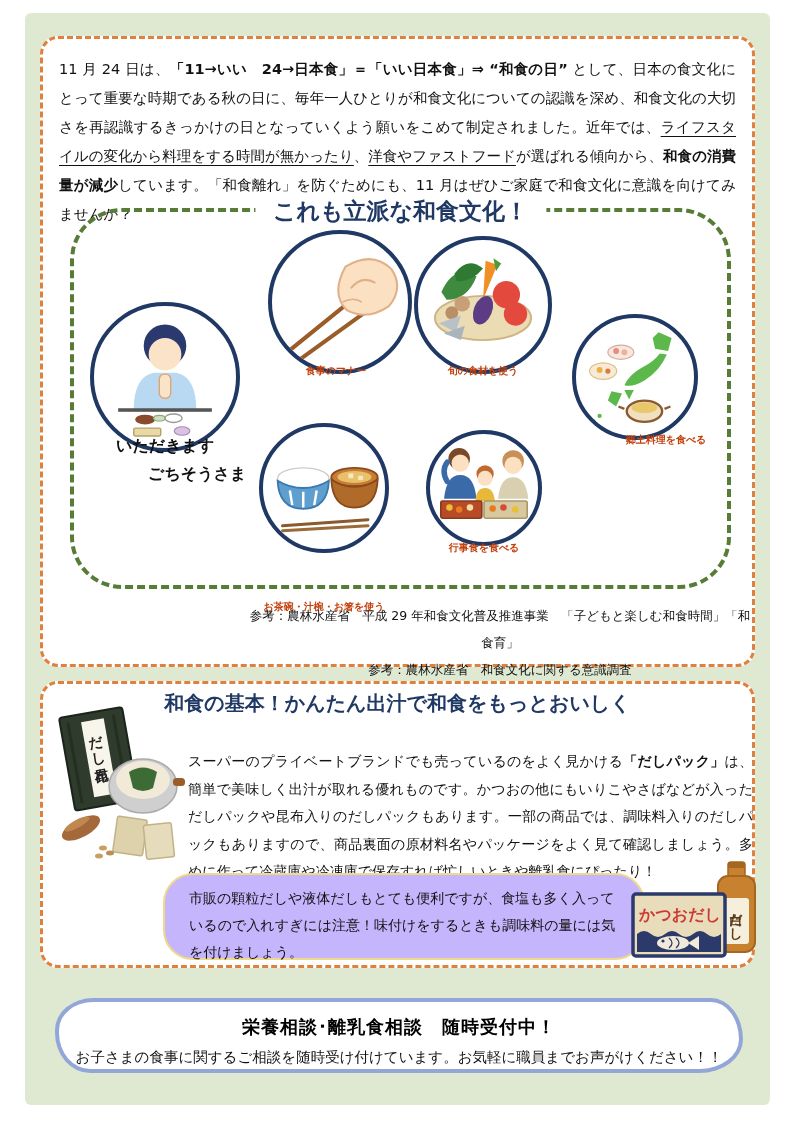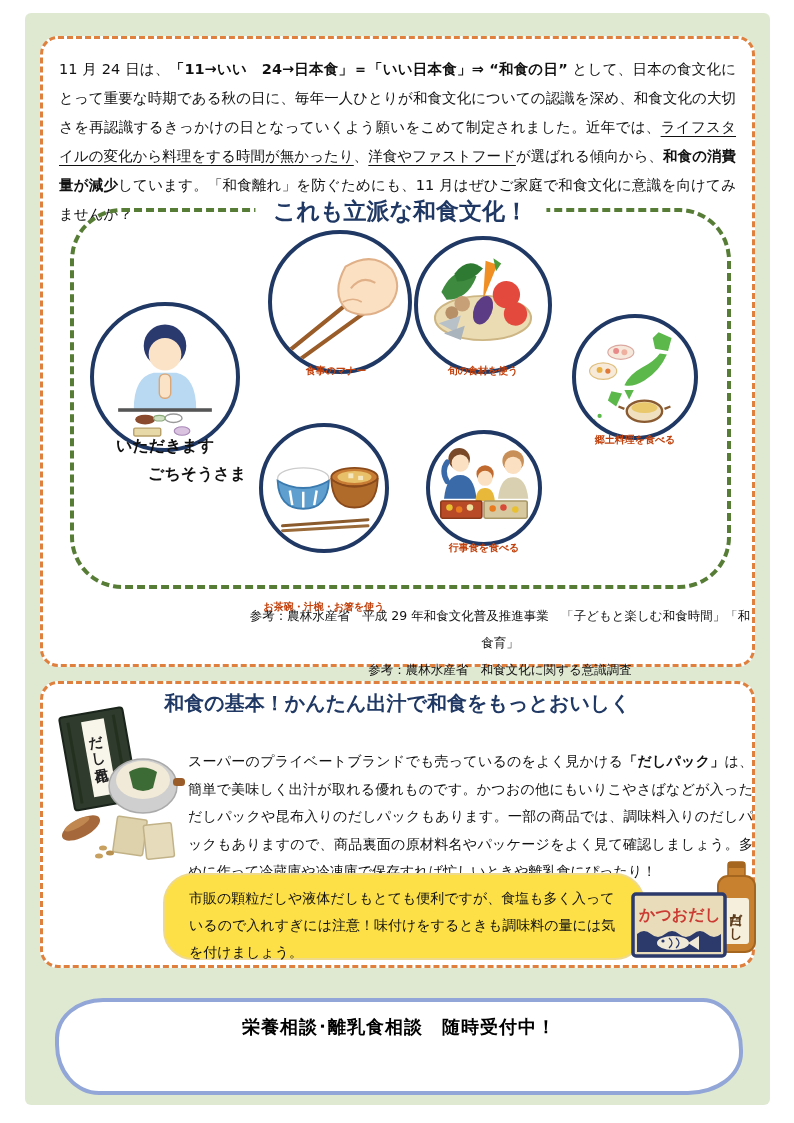--- a/index.html
+++ b/index.html
@@ -55,27 +55,27 @@
     margin-top:6px; text-align:center; font-size:20px; font-weight:bold; color:#1f3864;
   }
   .dashi-body {
     position:absolute; left:145px; top:44px; width:565px;
     font-size:14px; line-height:27.5px; text-align:justify; color:#111;margin-top:20px;
   }
   .dashi-body .b { font-weight:bold; }
   .konbu-illust { position:absolute; left:10px; top:22px; width:132px; height:158px; }
   .note-box {
     position:absolute; left:120px; top:189px; width:482px; height:87px;
-    background:#fde047; border:2px solid #efd98b; border-radius:30px;
+    background:#c4b5fd; border:2px solid #efd98b; border-radius:30px;
     padding:10px 24px; font-size:14px; line-height:27px; color:#111;
   }
   .katsuo-illust { position:absolute; left:588px; top:170px; width:132px; height:122px; }
   
   .box-consult {
-    position:absolute; left:55px; top:998px; width:688px; height:97px;
+    position:absolute; left:55px; top:998px; width:688px; height:75px;
     background:#ffffff; border:4px solid #92a7d7;
     border-radius:48px 40px 55px 44px / 40px 52px 42px 50px;
     text-align:center;
   }
   .consult-title { margin-top:13px; font-size:18px; font-weight:bold; color:#000; letter-spacing:1px; }
   .consult-body { margin-top:9px; font-size:14.5px; color:#111; }
   .vtext { writing-mode:vertical-rl; text-orientation:upright; }
 </style>
 </head>
 <body>
@@ -148,21 +148,21 @@
           <circle cx="41" cy="29" r="2.5" fill="#f0b0a0"></circle>
         <ellipse cx="23" cy="45" rx="11.5" ry="7" fill="#f7ead8" stroke="#e0c080" stroke-width="1"></ellipse>
         <circle cx="20" cy="44" r="2.5" fill="#e8b040"></circle>
           <circle cx="27" cy="45" r="2.2" fill="#e07838"></circle>
         <ellipse cx="58" cy="79" rx="15" ry="9" fill="#f0e0c0" stroke="#8a5a30" stroke-width="2"></ellipse>
         <ellipse cx="58" cy="76" rx="11" ry="4.5" fill="#e8c86a"></ellipse>
         <line x1="41" y1="77" x2="36" y2="75" stroke="#8a5a30" stroke-width="2"></line>
         <line x1="75" y1="77" x2="80" y2="75" stroke="#8a5a30" stroke-width="2"></line>
       </svg>
     </div>
-    <div class="wlabel" style="left:561px; top:221px;">郷土料理を食べる</div>
+    <div class="wlabel" style="left:592px; top:221px;">郷土料理を食べる</div>
 
     <div class="wcircle" style="left:185px; top:211px; width:130px; height:130px;">
       <svg viewBox="0 0 100 100">
         <ellipse cx="33" cy="42" rx="21" ry="8.5" fill="#ffffff" stroke="#cccccc" stroke-width="1"></ellipse>
         <path d="M12,44 Q13,67 33,67 Q53,67 54,44 Q44,50 33,50 Q22,50 12,44 Z" fill="#5f9fd0" stroke="#3a7aae" stroke-width="1.5"></path>
         <line x1="22" y1="52" x2="24" y2="64" stroke="#ffffff" stroke-width="2"></line>
         <line x1="33" y1="53" x2="33" y2="66" stroke="#ffffff" stroke-width="2"></line>
         <line x1="44" y1="52" x2="42" y2="64" stroke="#ffffff" stroke-width="2"></line>
         <ellipse cx="75" cy="41" rx="19" ry="7.5" fill="#c87c34" stroke="#8a4a1a" stroke-width="1.5"></ellipse>
         <ellipse cx="75" cy="41" rx="14" ry="5" fill="#e8c06a"></ellipse>
@@ -256,13 +256,14 @@
       <polygon points="57,89 68,82 68,96" fill="#f2ead8"></polygon>
       <circle cx="32" cy="87" r="1.6" fill="#2c3a6b"></circle>
       <path d="M38,84 Q44,89 38,94" fill="none" stroke="#2c3a6b" stroke-width="1.3"></path>
       <path d="M45,84 Q51,89 45,94" fill="none" stroke="#2c3a6b" stroke-width="1.3"></path>
     </svg>
   </div>
 </div>
 
 <div class="box-consult">
   <div class="consult-title">栄養相談･離乳食相談　随時受付中！</div>
+  <div class="consult-body">お子さまの食事に関するご相談を随時受け付けています。お気軽に職員までお声がけください！！</div>
 </div>
 
 </body></html>

